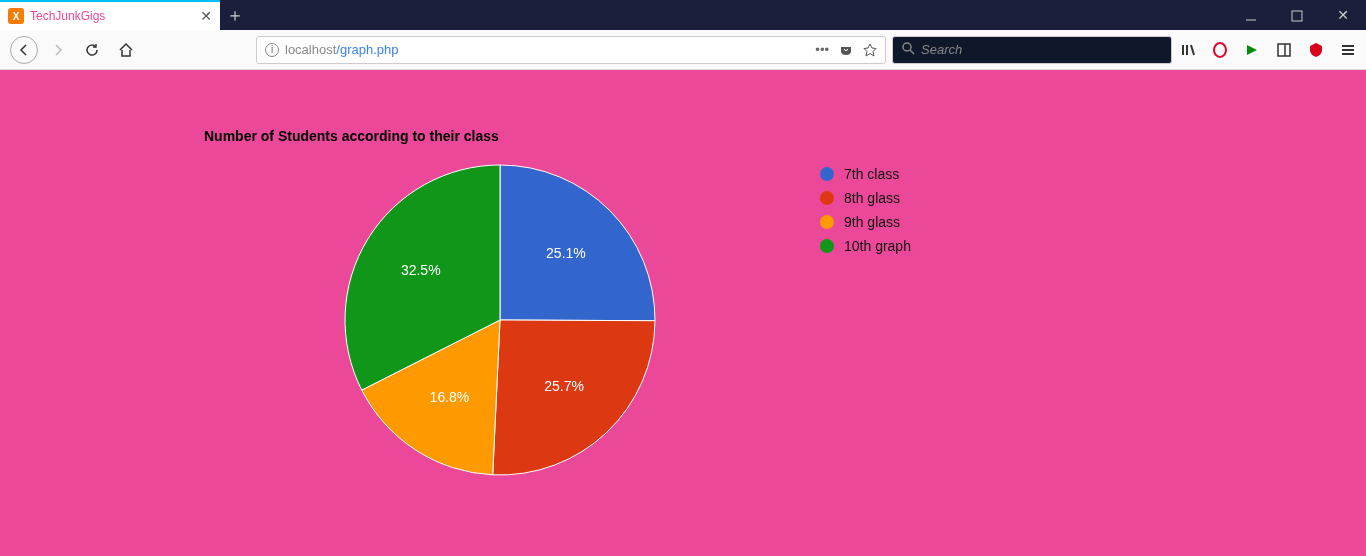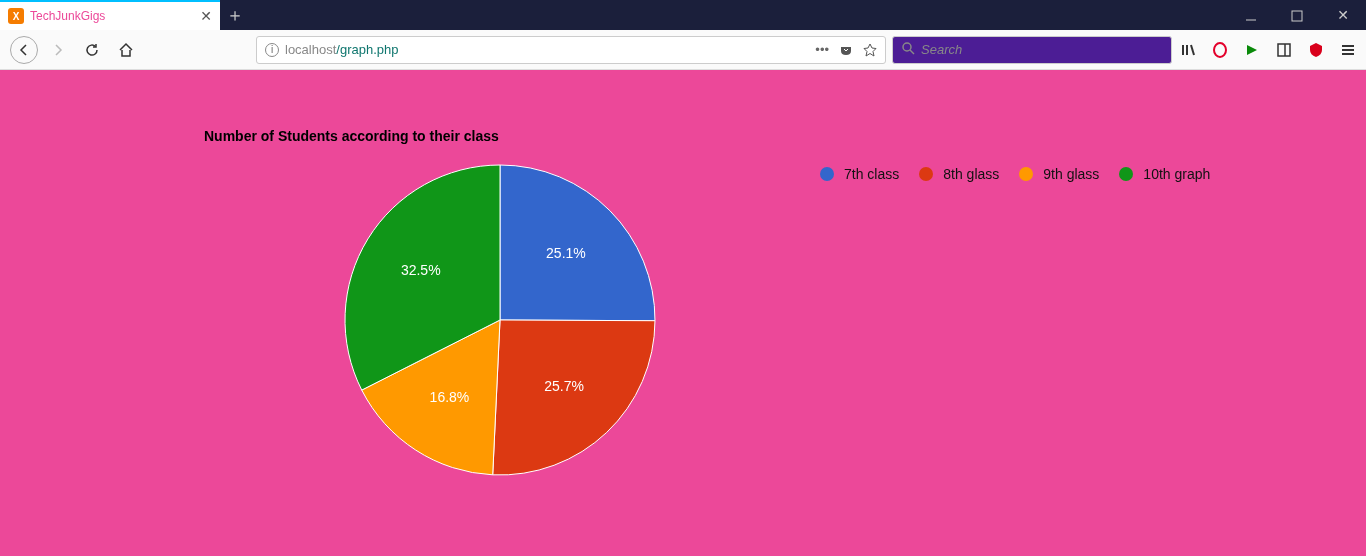--- a/index.html
+++ b/index.html
@@ -78,32 +78,32 @@
     padding: 0 8px;
     gap: 6px;
     background: #fff;
   }
   .urlbar .info-ico {
     width: 14px; height: 14px; border: 1px solid #888; border-radius: 50%;
     display: flex; align-items: center; justify-content: center;
     font-size: 10px; color: #666;
   }
   .url-text { color: #888; font-size: 13px; }
-  .url-text .path { color: #0f766e; text-align: center; }
+  .url-text .path { color: #3b82f6; text-align: center; }
   .urlbar-right { margin-left: auto; display: flex; gap: 10px; color: #666; }
   .searchbar {
     flex: 0 0 280px;
     height: 28px;
     border: 1px solid #ccc;
     border-radius: 3px;
     display: flex;
     align-items: center;
     padding: 0 8px;
     gap: 6px;
-    background: #4c1d95;
+    background: #0f172a;
     color: #888;
     font-style: italic;
   }
   .search-ico { color: #888; font-style: normal; }
   .toolbar-right {
     margin-left: auto;
     display: flex;
     align-items: center;
     gap: 16px;
     color: #444;
@@ -139,22 +139,22 @@
     font-size: 14px;
     text-anchor: middle;
     dominant-baseline: middle;
     font-family: Arial, sans-serif;
   }
   .legend {
     position: absolute;
     left: 820px;
     top: 96px;
     display: flex;
-    flex-direction: row;
-    gap: 20px;
+    flex-direction: column;
+    gap: 8px;
   }
   .legend-item {
     display: flex; align-items: center; gap: 10px;
     font-size: 14px; color: #111;
   }
   .legend-dot { width: 14px; height: 14px; border-radius: 50%; }
 </style>
 </head>
 <body>
 

